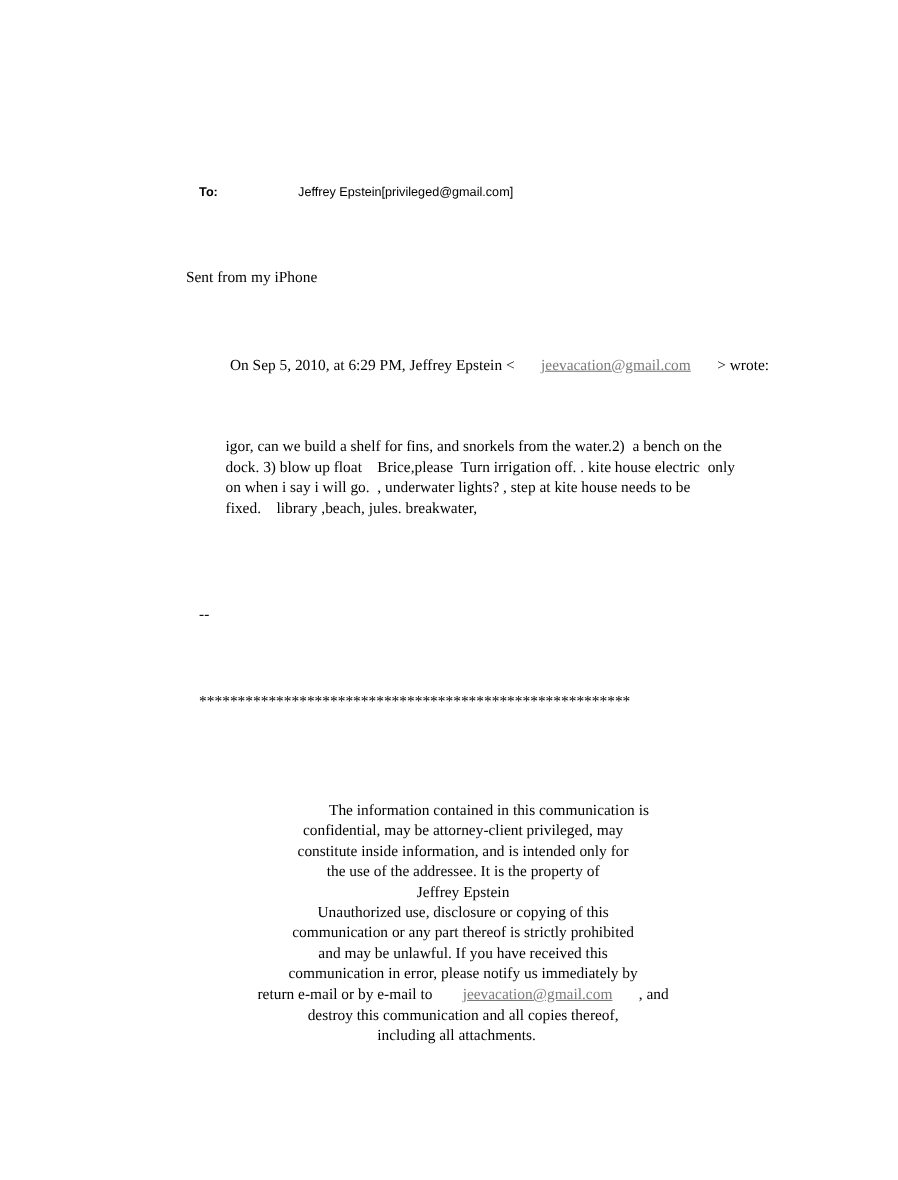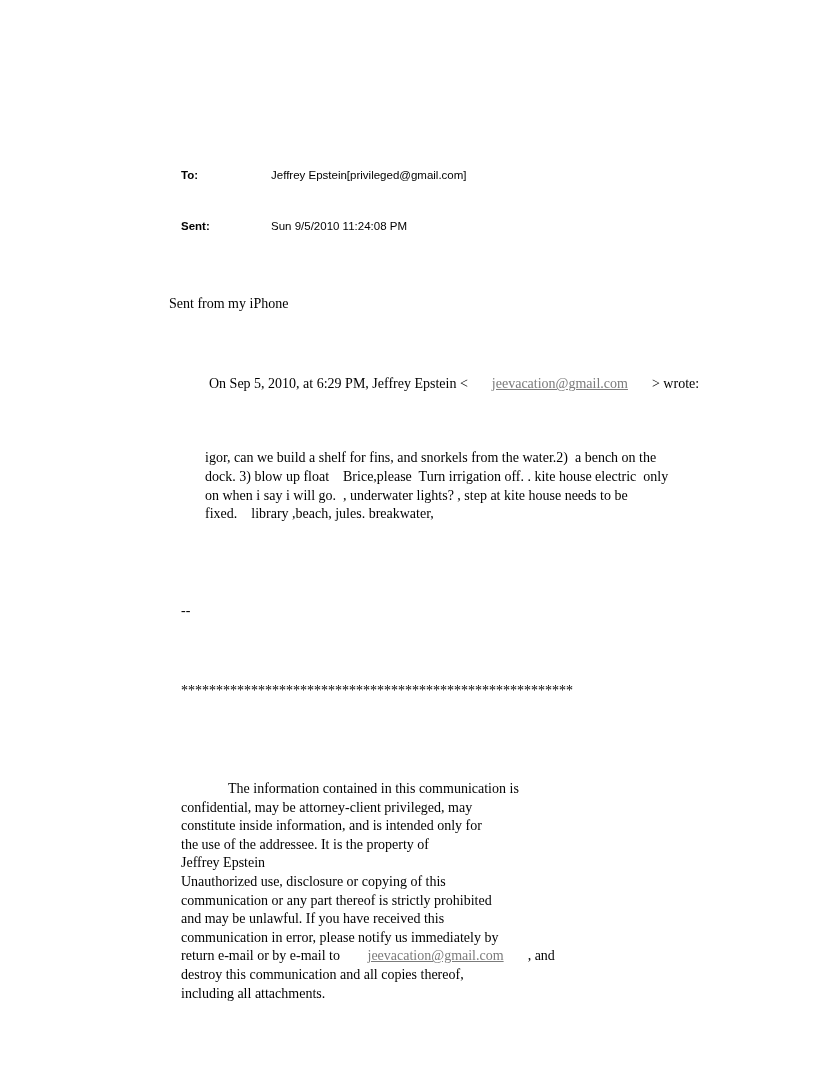--- a/index.html
+++ b/index.html
@@ -56,20 +56,21 @@
     margin-top: 29px;
     white-space: pre-wrap;
   }
   .asterisk-line {
     white-space: pre;
     letter-spacing: 0px;
   }
   .disclaimer {
     white-space: pre-wrap;
     max-width: 480px;
+    text-align: center;
   }
   .disclaimer-link {
     color: #7b7b7b;
     text-decoration: underline;
     cursor: pointer;
   }
   .bates-number {
     position: absolute;
     right: 41px;
     bottom: 10px;
@@ -81,24 +82,20 @@
 </head>
 <body>
 
 <div class="page">
   <div class="content">
 
     <div class="header-block">
       <div class="header-row">
         <span class="header-label">To:</span>
         <span class="header-value">Jeffrey Epstein[privileged@gmail.com]</span>
-      </div>
-      <div class="header-row">
-        <span class="header-label">Sent:</span>
-        <span class="header-value">Sun 9/5/2010 11:24:08 PM</span>
       </div>
     </div>
 
     <div class="email-body">
 
 
       <div class="blank-gap"></div>
 
       <div class="para">Sent from my iPhone</div>
 

